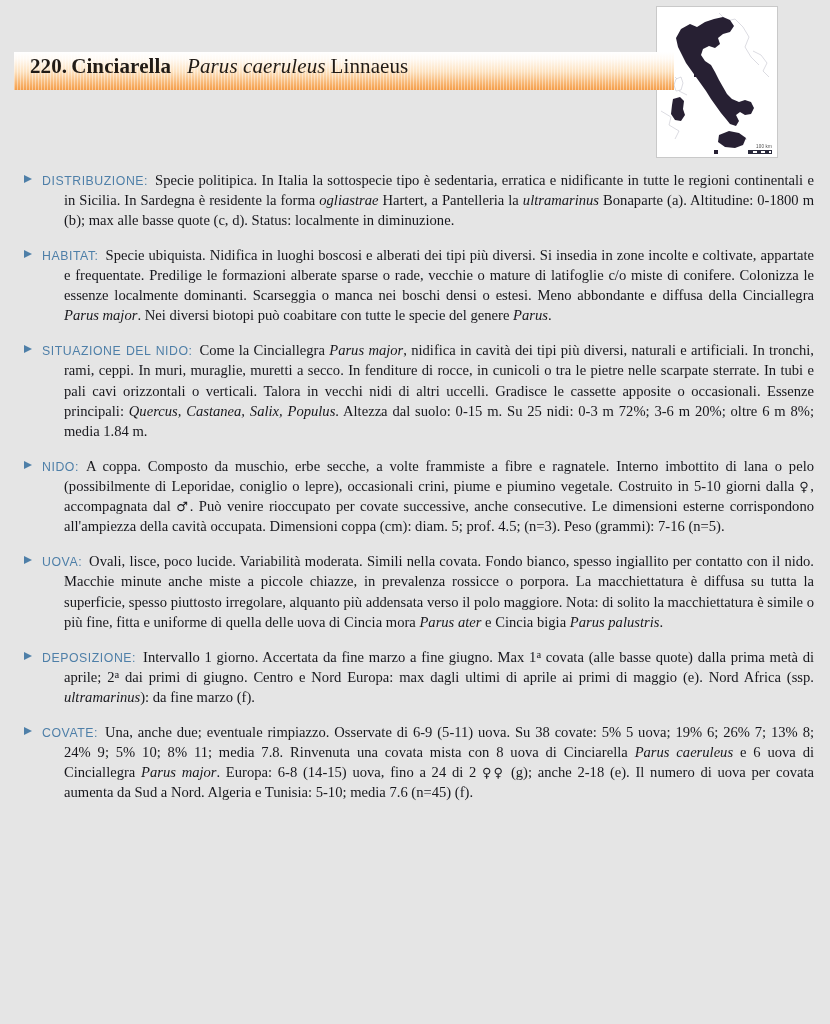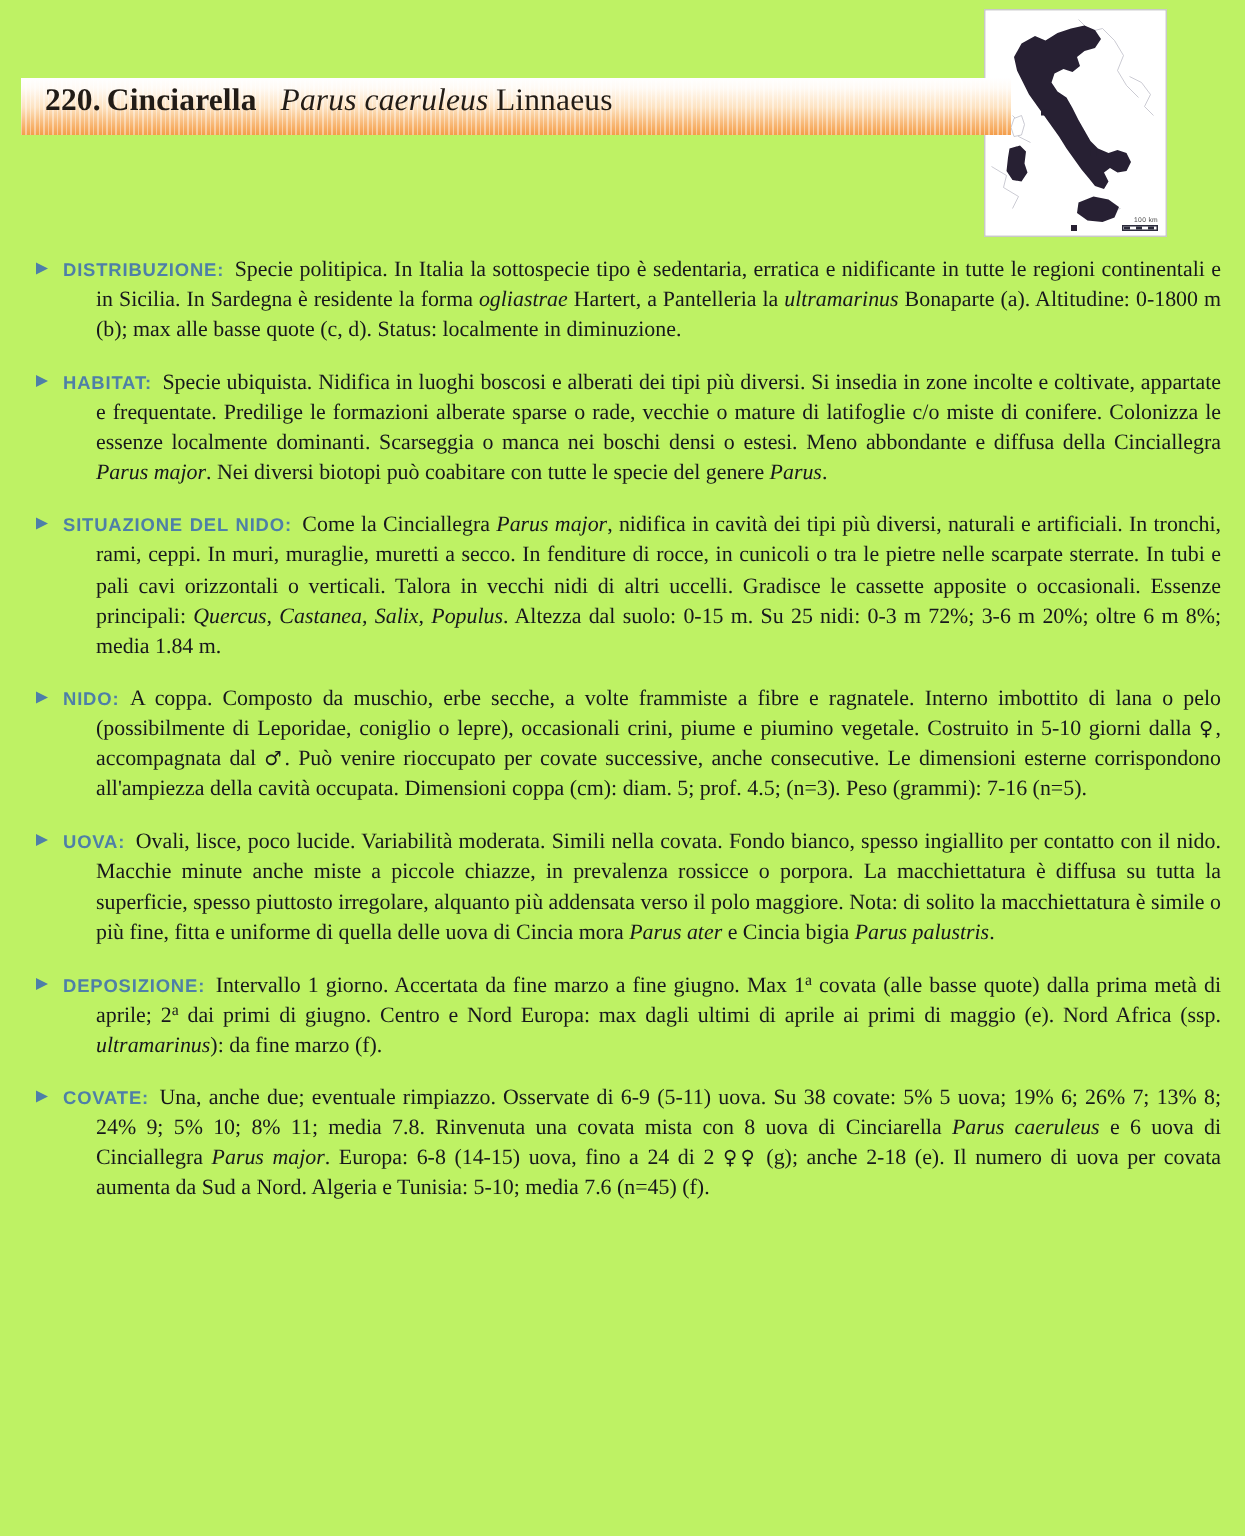--- a/index.html
+++ b/index.html
@@ -14,21 +14,21 @@
     overflow: hidden;
     font-family: "Liberation Serif", serif;
     color: #1a1a1a;
   }
 
   
   .page {
     position: relative;
     width: 830px;
     height: 1024px;
-    background: #bef264;
+    background: #e5e5e5;
   }
 
   
   .map-box {
     position: absolute;
     left: 656px;
     top: 6px;
     width: 122px;
     height: 152px;
     background: #ffffff;
@@ -146,21 +146,21 @@
     font-size: 14.6px;
     line-height: 1.385;
     text-align: justify;
     text-justify: inter-word;
     color: #17171c;
     hyphens: manual;
   }
   .sec-label {
     font-family: "Liberation Sans", sans-serif;
     font-size: 12.3px;
-    font-weight: 700;
+    font-weight: 400;
     letter-spacing: .55px;
     color: #4e7fa8;
     margin-right: 7px;
   }
   .it { font-style: italic; }
   .sym { font-family: "DejaVu Sans", sans-serif; font-size: 13px; }
   .sup { font-size: .72em; vertical-align: .42em; }
 
   
   .sec-body {

